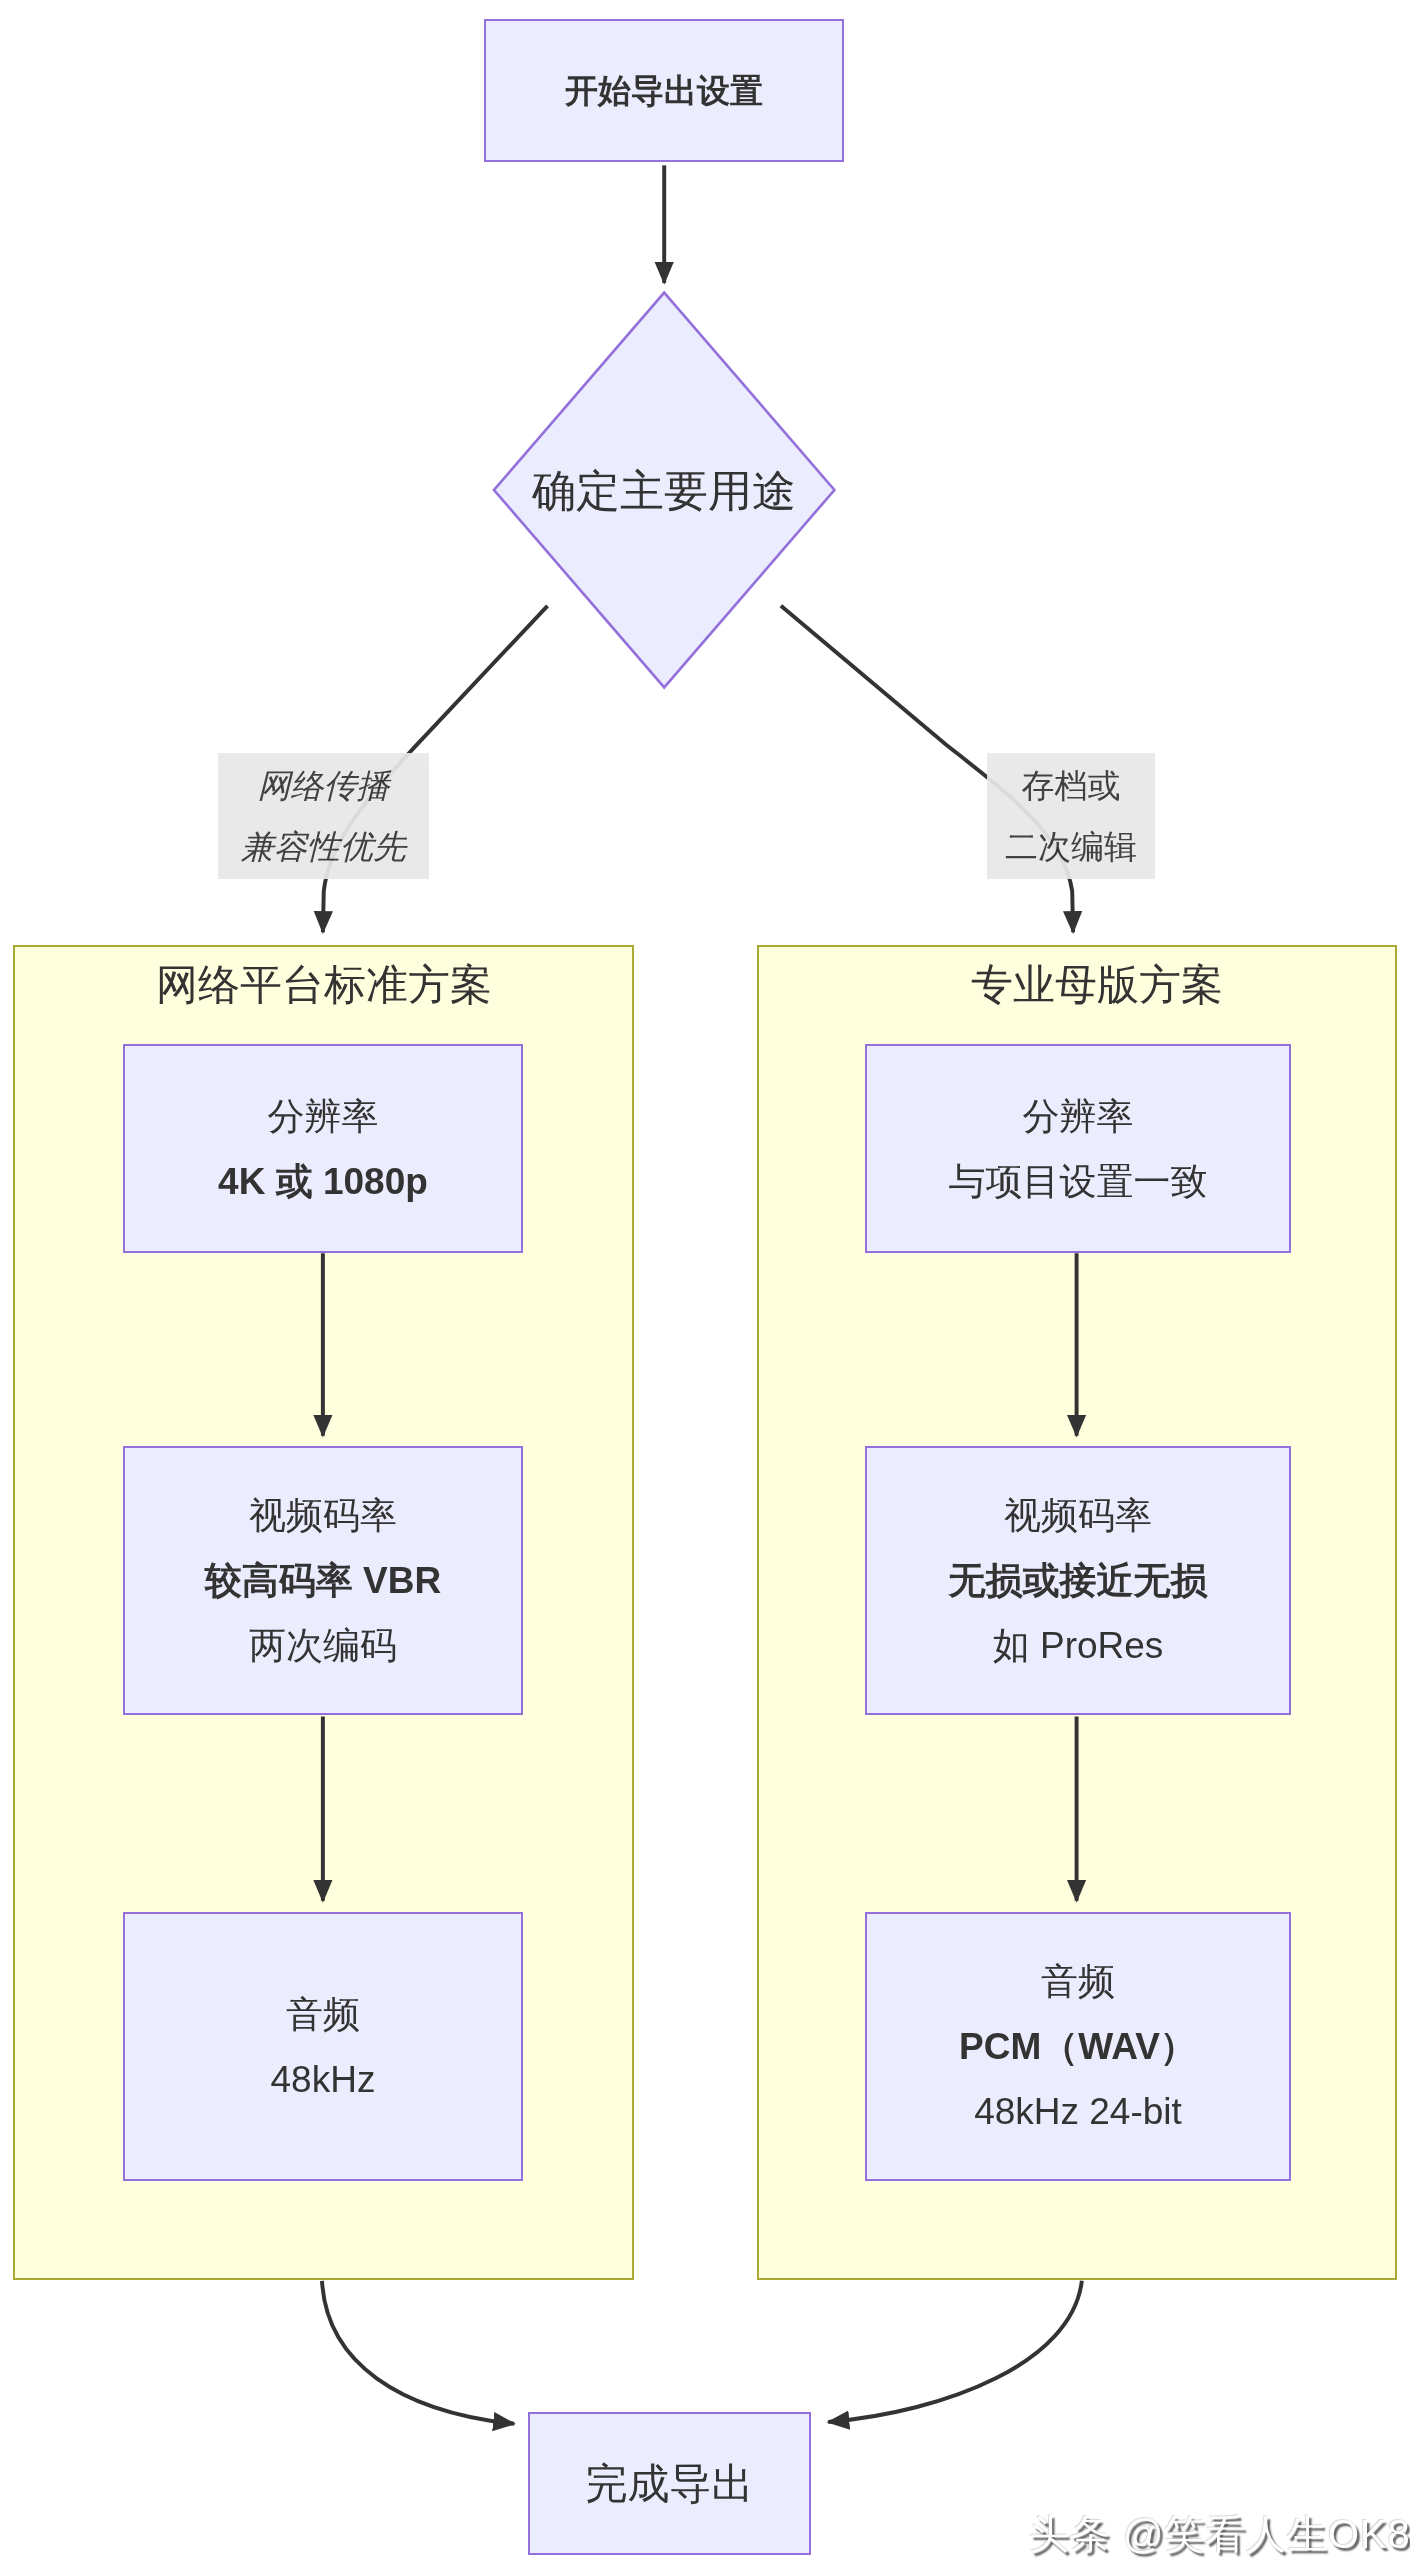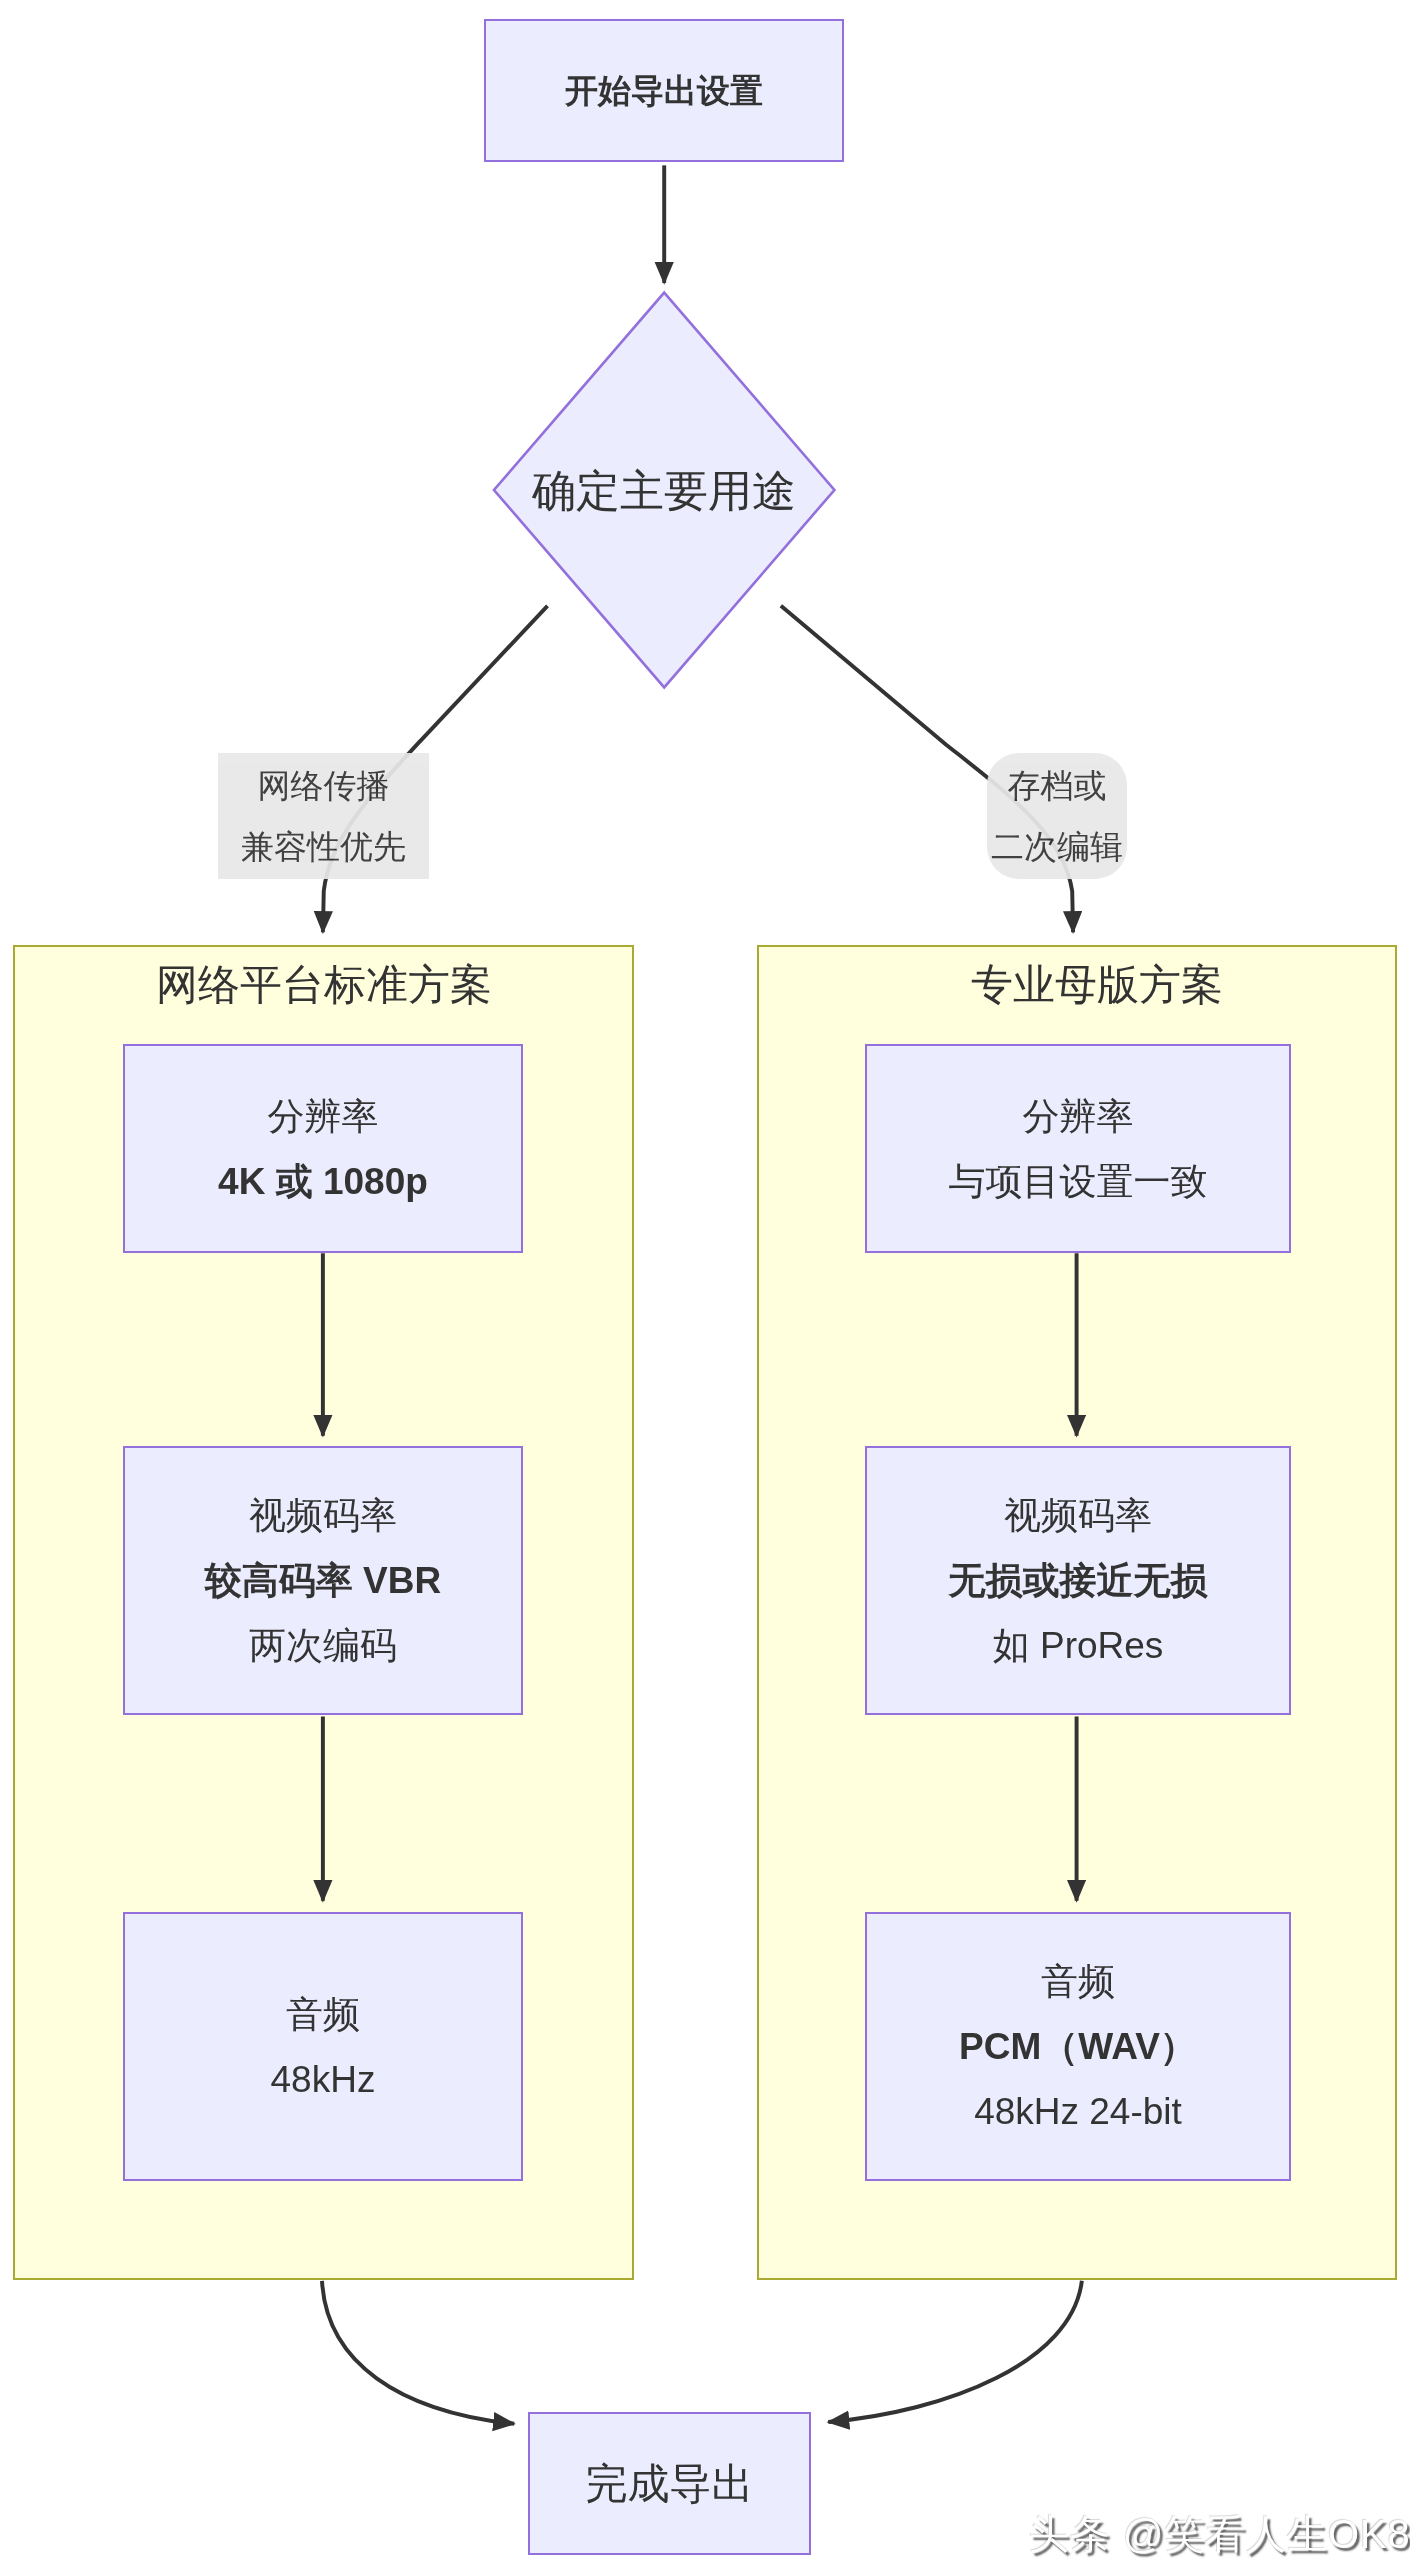--- a/index.html
+++ b/index.html
@@ -75,25 +75,25 @@
     </g>
     <polygon points="757,333 951,558 757,783 563,558" fill="#ECECFF" stroke="#9370DB" stroke-width="3"></polygon>
   </svg>
 
   <div class="node start-node" style="left:484px; top:19.3px; width:360px; height:143px;font-weight:bold;">
     <span class="ln">开始导出设置</span>
   </div>
 
   <div class="decision-label" style="left:664px; top:490px;">确定主要用途</div>
 
-  <div class="edge-label" style="left:218px; top:753px; width:211px; height:126px;">
+  <div class="edge-label" style="left:218px; top:753px; width:211px; height:126px;font-style:italic;">
     <span class="ln">网络传播</span>
     <span class="ln">兼容性优先</span>
   </div>
-  <div class="edge-label" style="left:987px; top:753px; width:140px; height:126px;border-radius:32px;">
+  <div class="edge-label" style="left:987px; top:753px; width:168px; height:126px;">
     <span class="ln">存档或</span>
     <span class="ln">二次编辑</span>
   </div>
 
   <div class="subgraph-title" style="left:324px; top:958px;">网络平台标准方案</div>
   <div class="subgraph-title" style="left:1077px; top:958px;margin-left:20px;">专业母版方案</div>
 
   <div class="node" style="left:123px; top:1044px; width:400px; height:209px;">
     <span class="ln">分辨率</span>
     <span class="ln b">4K 或 1080p</span>

